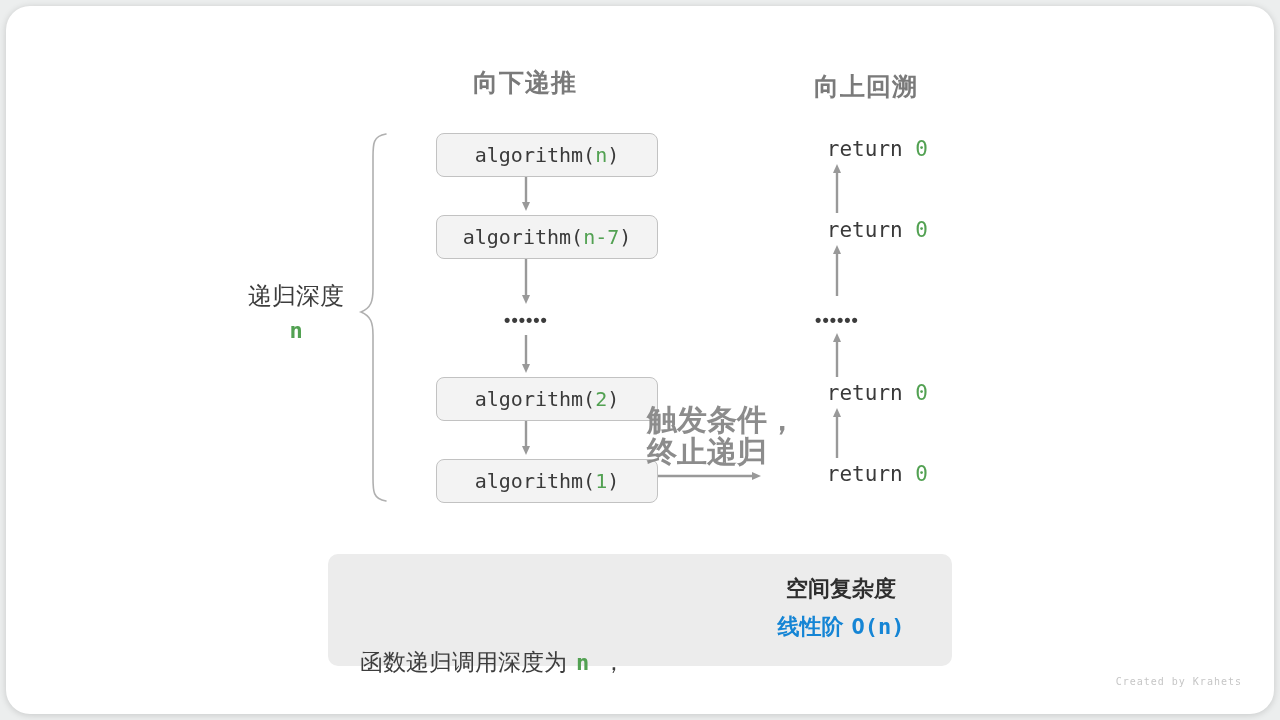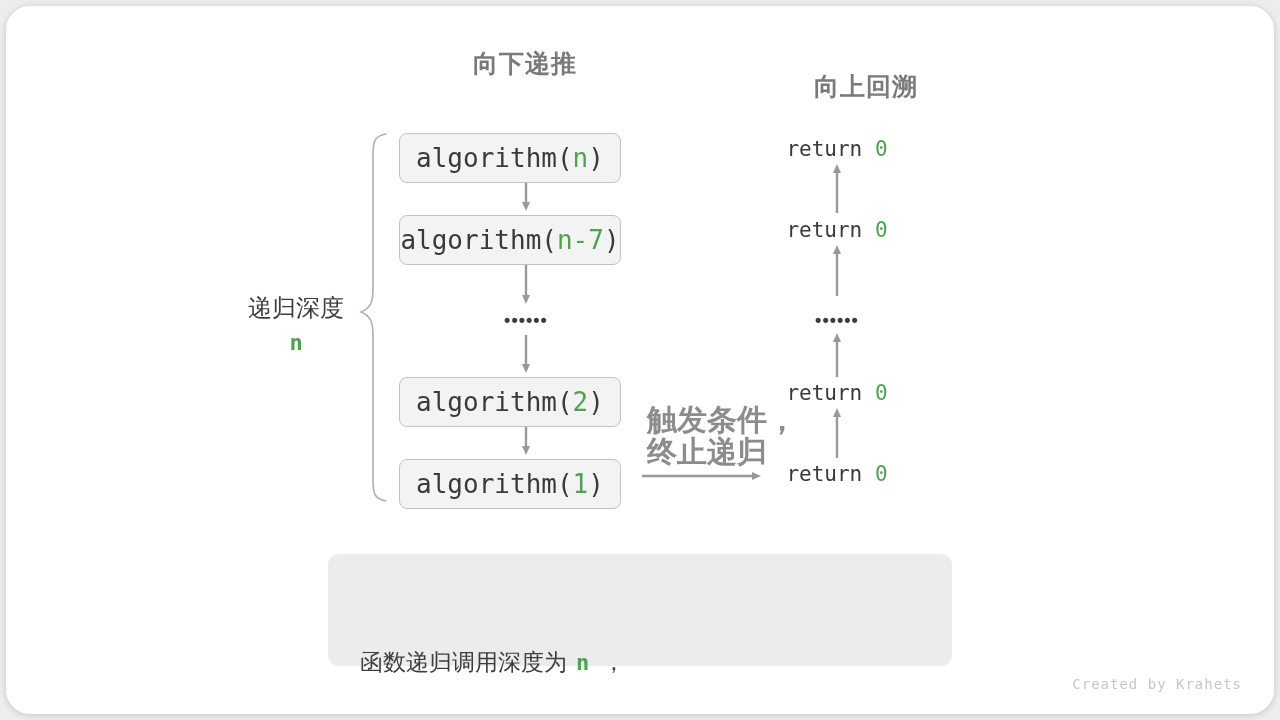--- a/index.html
+++ b/index.html
@@ -23,43 +23,43 @@
     background:#ffffff;border-radius:24px;
     box-shadow:0 1px 7px rgba(0,0,0,.16);
   }
   .abs{position:absolute;}
   .col-header{
     width:200px;text-align:center;
     font-size:25px;font-weight:bold;color:var(--gray-heading);
     letter-spacing:1px;
   }
   .algo-box{
-    left:399px;width:222px;height:50px;
+    left:436px;width:222px;height:44px;
     background:#f3f3f3;border:1.5px solid #c2c2c2;border-radius:8px;
     display:flex;align-items:center;justify-content:center;
     font-family:"DejaVu Sans Mono","Liberation Mono",monospace;
-    font-size:26px;font-weight:500;color:var(--code-text);
+    font-size:20px;font-weight:500;color:var(--code-text);
     white-space:pre;
   }
   .return-row{
-    left:746px;width:182px;height:26px;text-align:center;
+    left:746px;width:182px;height:26px;text-align:right;
     font-family:"DejaVu Sans Mono","Liberation Mono",monospace;
     font-size:21px;font-weight:500;color:var(--code-text);
     white-space:pre;
   }
   .green{color:var(--green);}
   .dots{
     text-align:center;font-weight:bold;font-size:18px;
     letter-spacing:1px;color:#3c3c3c;line-height:24px;
   }
   .dots-left{left:415px;width:222px;top:308px;}
   .dots-right{left:746px;width:182px;top:308px;}
   .depth-label{
     left:231px;top:281px;width:130px;text-align:center;
-    font-size:24px;color:#3d3d3d;line-height:30px;margin-top:12px;
+    font-size:24px;color:#3d3d3d;line-height:30px;
   }
   .depth-label .val{
     display:block;margin-top:5px;
     font-family:"DejaVu Sans Mono","Liberation Mono",monospace;
     font-size:22px;font-weight:bold;color:var(--green);
   }
   .base-case{
     left:647px;top:404px;
     font-size:30px;font-weight:bold;color:var(--label-gray);
     line-height:32px;
@@ -88,21 +88,21 @@
     margin-top:8px;font-size:22px;font-weight:bold;color:var(--blue);
     white-space:pre;
   }
   .summary-right .value .code{
     font-family:"DejaVu Sans Mono","Liberation Mono",monospace;
     margin-left:8px;
   }
   .credit{
     right:38px;top:676px;
     font-family:"DejaVu Sans Mono","Liberation Mono",monospace;
-    font-size:14px;color:#c6c6c6;letter-spacing:1px;
+    font-size:10px;color:#c6c6c6;letter-spacing:1px;
   }
   svg.overlay{position:absolute;left:0;top:0;pointer-events:none;}
   .arrow-line{stroke:var(--arrow);stroke-width:2.4;fill:none;}
   .arrow-head{fill:var(--arrow);}
   .brace{stroke:#b0b0b0;stroke-width:1.6;fill:none;stroke-linecap:round;}
   .block-arrow{fill:#b9b9b9;}
 </style>
 </head>
 <body>
 
@@ -125,21 +125,21 @@
   <line class="arrow-line" x1="837" y1="213" x2="837" y2="172" marker-end="url(#ah)"></line>
   <line class="arrow-line" x1="837" y1="296" x2="837" y2="253" marker-end="url(#ah)"></line>
   <line class="arrow-line" x1="837" y1="377" x2="837" y2="341" marker-end="url(#ah)"></line>
   <line class="arrow-line" x1="837" y1="458" x2="837" y2="416" marker-end="url(#ah)"></line>
 
   <line class="arrow-line" x1="642" y1="476" x2="753" y2="476" marker-end="url(#ah)"></line>
 
   <polygon class="block-arrow" points="684,607 710,607 710,597 733,615 710,633 710,623 684,623"></polygon>
 </svg>
 
-<div class="abs col-header" style="left:425px;top:47px;">向下递推</div>
+<div class="abs col-header" style="left:425px;top:66px;">向下递推</div>
 <div class="abs col-header" style="left:766px;top:70px;">向上回溯</div>
 
 <div class="abs depth-label">
   <span>递归深度</span>
   <span class="val">n</span>
 </div>
 
 <div class="abs algo-box" style="top:133px;"><span>algorithm(</span><span class="green">n</span><span>)</span></div>
 <div class="abs algo-box" style="top:215px;"><span>algorithm(</span><span class="green">n-7</span><span>)</span></div>
 <div class="abs dots dots-left">••••••</div>
@@ -156,15 +156,17 @@
   <div>触发条件，</div>
   <div>终止递归</div>
 </div>
 
 <div class="abs summary-box"></div>
 <div class="abs summary-left">
   <div><span>函数递归调用深度为</span><span class="param gap-l">n</span><span class="gap-l2">，</span></div>
   
 </div>
 <div class="abs summary-right">
+  <div class="title">空间复杂度</div>
+  <div class="value"><span>线性阶</span><span class="code">O(n)</span></div>
 </div>
 
 <div class="abs credit">Created by Krahets</div>
 
 </body></html>

